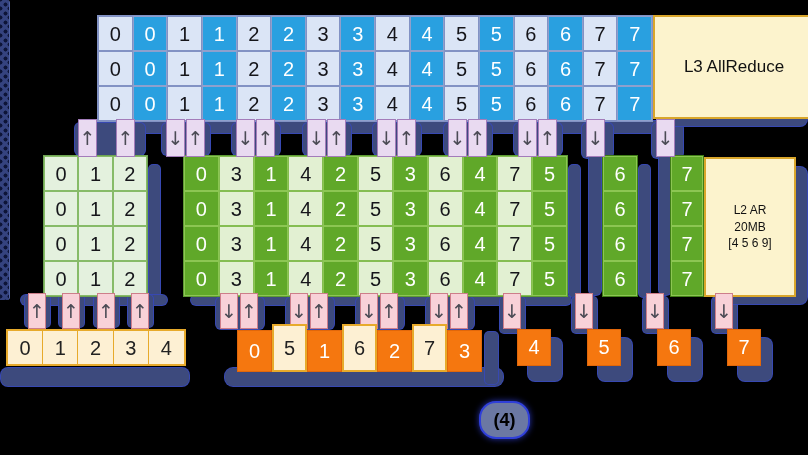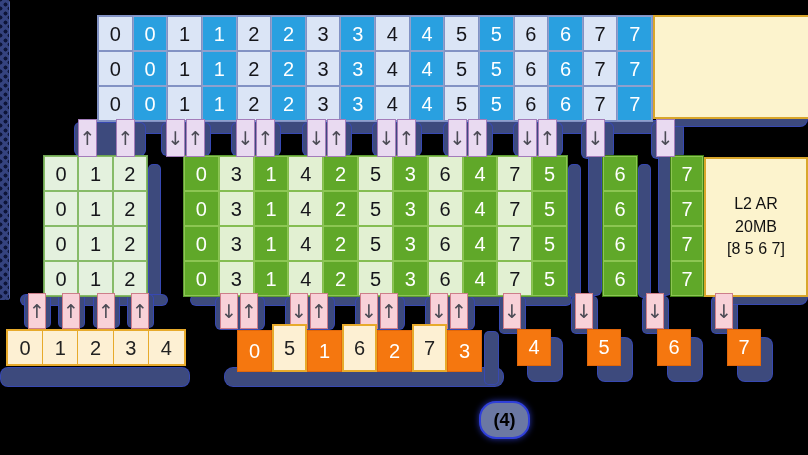--- a/index.html
+++ b/index.html
@@ -28,21 +28,21 @@
   #l2-grid-b .tone-pale{background:#e2f0d2;color:#15151a;border:0.9px solid #85bd52;}
   #l2-grid-b .tone-dark{background:#60a829;color:#fff;border:0.9px solid #8cc653;}
   #l2-col-6{left:602px;top:155px;width:36px;height:142px;border:1.6px solid #3f7d16;}
   #l2-col-7{left:670px;top:155px;width:34px;height:142px;border:1.6px solid #3f7d16;}
   #l2-col-6 .cell,#l2-col-7 .cell{background:#60a829;color:#fff;border:0.9px solid #8cc653;}
   
   .note{position:absolute;background:#fcf3cd;border:2.5px solid #d9a62b;box-sizing:border-box;
         display:flex;flex-direction:column;align-items:center;justify-content:center;
         color:#111;z-index:2;text-align:center;}
   #l3-note{left:653px;top:15px;width:162px;height:104px;font-size:17px;line-height:1.45;}
-  #l2-note{left:704px;top:157px;width:104px;height:140px;font-size:16px;line-height:1.4;text-align:right;}
+  #l2-note{left:704px;top:157px;width:92px;height:140px;font-size:12px;line-height:1.4;text-align:right;}
   
   .l1row{position:absolute;display:grid;z-index:4;box-sizing:border-box;}
   #l1-left{left:6px;top:329px;width:180px;height:37px;border:2px solid #e7aa2b;}
   #l1-left .cell{background:#fdf0d3;color:#222;border-right:1.6px solid #e7aa2b;}
   #l1-left .cell:last-child{border-right:none;}
   #l1-mid{left:237px;top:330px;width:245px;height:36px;}
   #l1-mid .tone-orange{background:#f5770f;color:#fff;border:1px solid #e1670a;}
   #l1-mid .tone-cream{background:#fdf0d3;color:#222;border:2px solid #e7aa2b;
         margin-top:-6px;height:48px;z-index:5;position:relative;}
   .l1-single{position:absolute;top:329px;width:34px;height:37px;background:#f5770f;
@@ -151,20 +151,21 @@
       <div class="cell tone-light">4</div>
       <div class="cell tone-dark">4</div>
       <div class="cell tone-light">5</div>
       <div class="cell tone-dark">5</div>
       <div class="cell tone-light">6</div>
       <div class="cell tone-dark">6</div>
       <div class="cell tone-light">7</div>
       <div class="cell tone-dark">7</div>
     </div>
   <div class="note" id="l3-note">
+    <div>L3 AllReduce</div>
   </div>
 
   <div class="grid" id="l2-grid-a" style="grid-template-columns: repeat(3, 1fr);">
       <div class="cell tone-pale">0</div>
       <div class="cell tone-pale">1</div>
       <div class="cell tone-pale">2</div>
       <div class="cell tone-pale">0</div>
       <div class="cell tone-pale">1</div>
       <div class="cell tone-pale">2</div>
       <div class="cell tone-pale">0</div>
@@ -228,21 +229,21 @@
     </div>
   <div class="grid" id="l2-col-7" style="grid-template-columns: repeat(1, 1fr);">
       <div class="cell tone-dark">7</div>
       <div class="cell tone-dark">7</div>
       <div class="cell tone-dark">7</div>
       <div class="cell tone-dark">7</div>
     </div>
   <div class="note" id="l2-note">
     <div>L2 AR</div>
     <div>20MB</div>
-    <div>[8 5 6 7]</div>
+    <div>[4 5 6 9]</div>
   </div>
 
   <div class="l1row" id="l1-left" style="grid-template-columns: repeat(5, 1fr);">
       <div class="cell tone-pale">0</div>
       <div class="cell tone-pale">1</div>
       <div class="cell tone-pale">2</div>
       <div class="cell tone-pale">3</div>
       <div class="cell tone-pale">4</div>
     </div>
   <div class="l1row" id="l1-mid" style="grid-template-columns: repeat(7, 1fr);">

